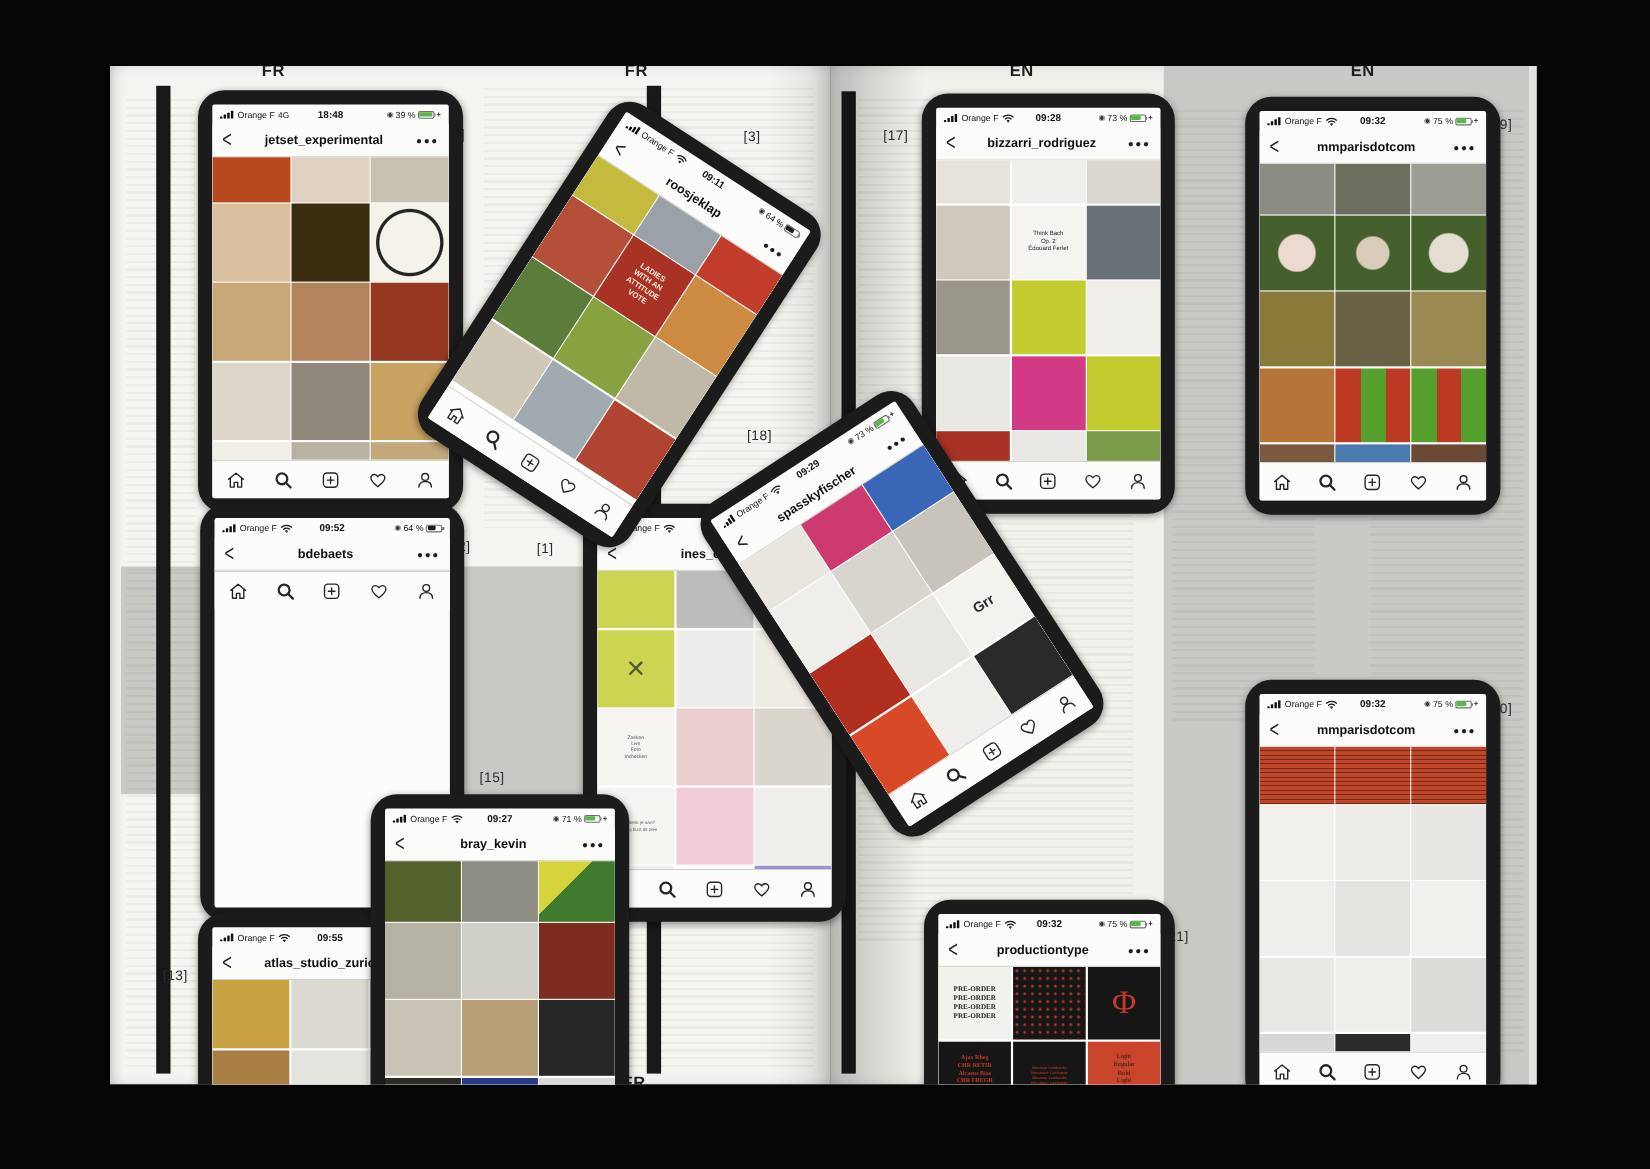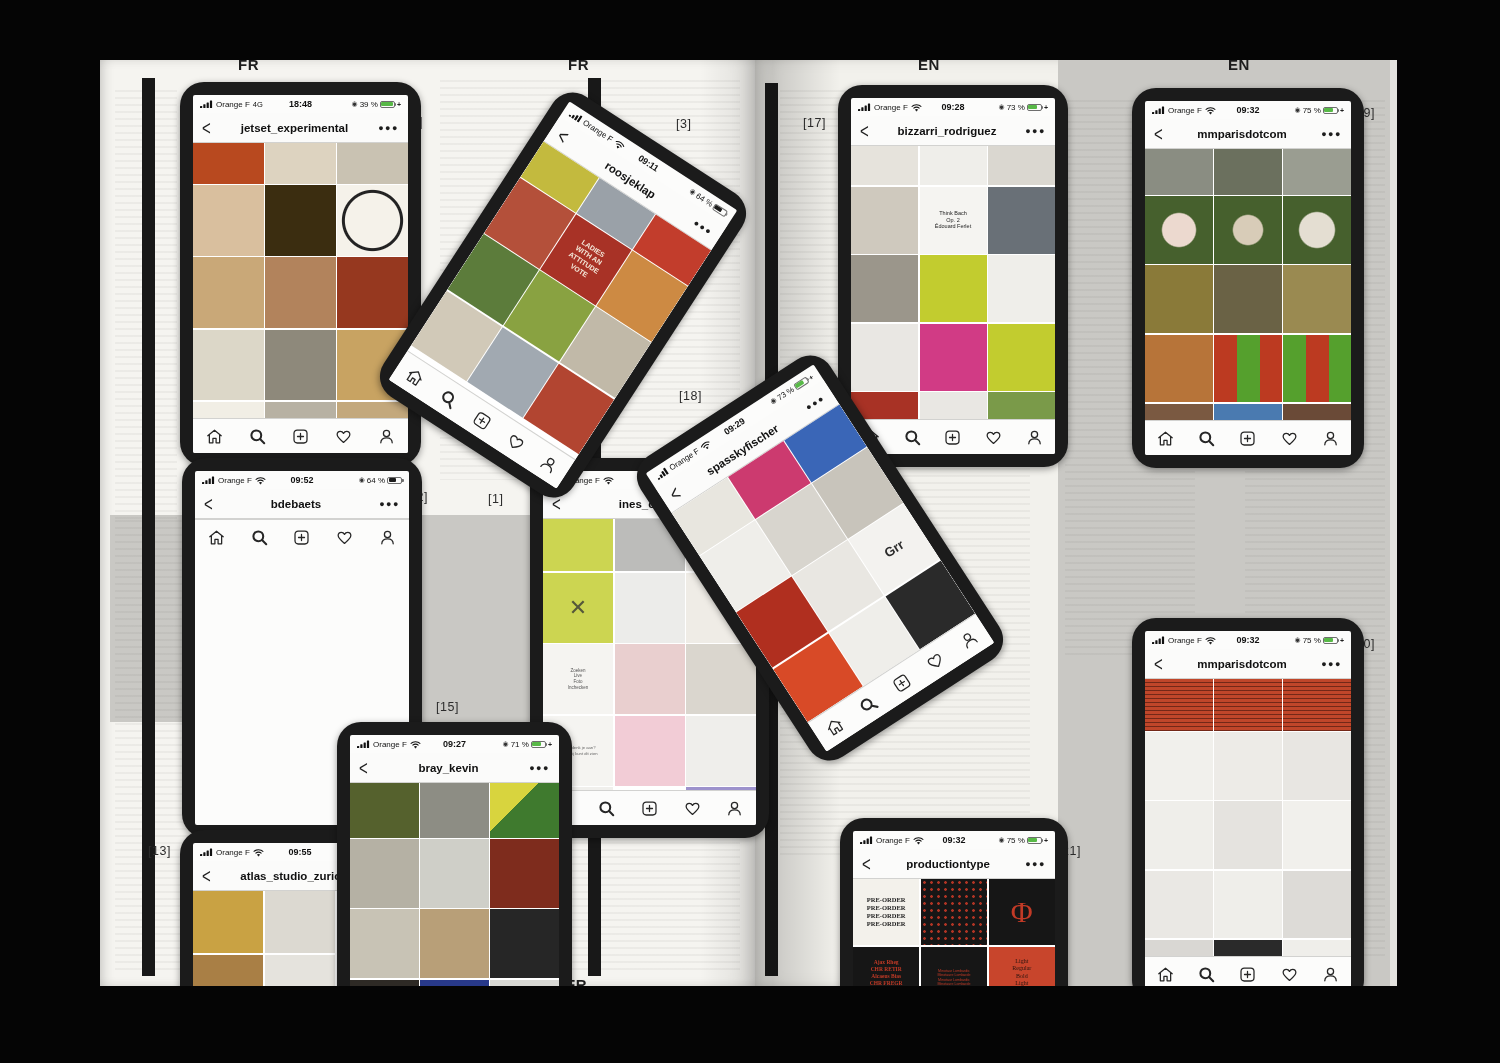--- a/index.html
+++ b/index.html
@@ -70,21 +70,21 @@
 
   <span class="pcode" style="left:138px;top:-4px;">FR</span>
   <span class="pcode" style="left:468px;top:-4px;">FR</span>
   <span class="pcode" style="left:818px;top:-4px;">EN</span>
   <span class="pcode" style="left:1128px;top:-4px;">EN</span>
   <span class="pcode" style="left:466px;bottom:-7px;">FR</span>
   <span class="pcode" style="left:1124px;bottom:-7px;">EN</span>
 
   <span class="ref" style="left:301px;top:55px;">[11]</span>
   <span class="ref" style="left:305px;top:430px;">[12]</span>
-  <span class="ref" style="left:48px;top:784px;">[13]</span>
+  <span class="ref" style="left:48px;top:820px;">[13]</span>
   <span class="ref" style="left:576px;top:57px;">[3]</span>
   <span class="ref" style="left:388px;top:432px;">[1]</span>
   <span class="ref" style="left:336px;top:640px;">[15]</span>
   <span class="ref" style="left:703px;top:56px;">[17]</span>
   <span class="ref" style="left:579px;top:329px;">[18]</span>
   <span class="ref" style="left:1252px;top:46px;">[19]</span>
   <span class="ref" style="left:1252px;top:577px;">[20]</span>
   <span class="ref" style="left:958px;top:784px;">[21]</span>
 
   <section class="phone" style="left:80px;top:22px;width:215px;height:358px;z-index:2;">

